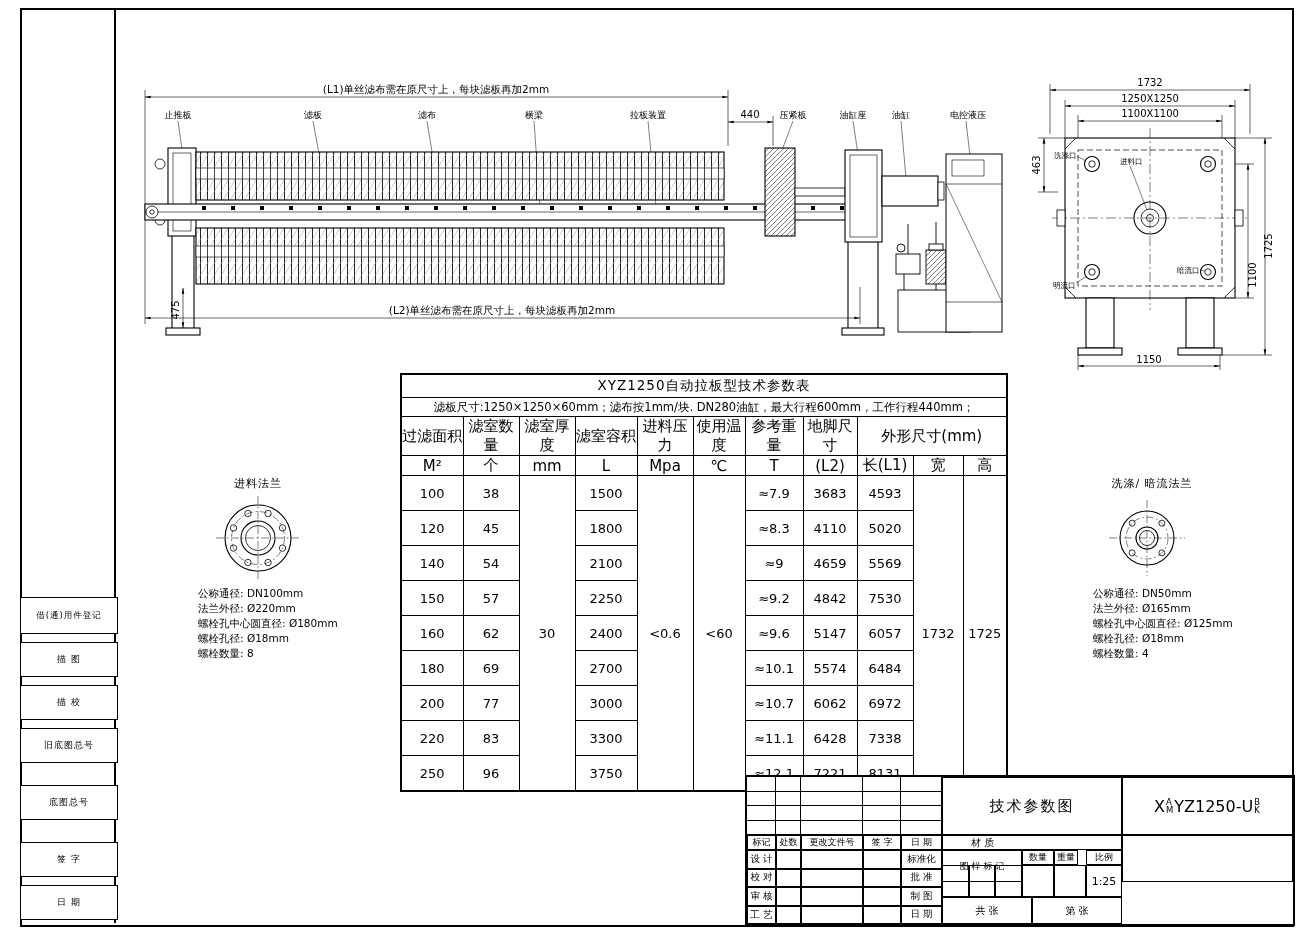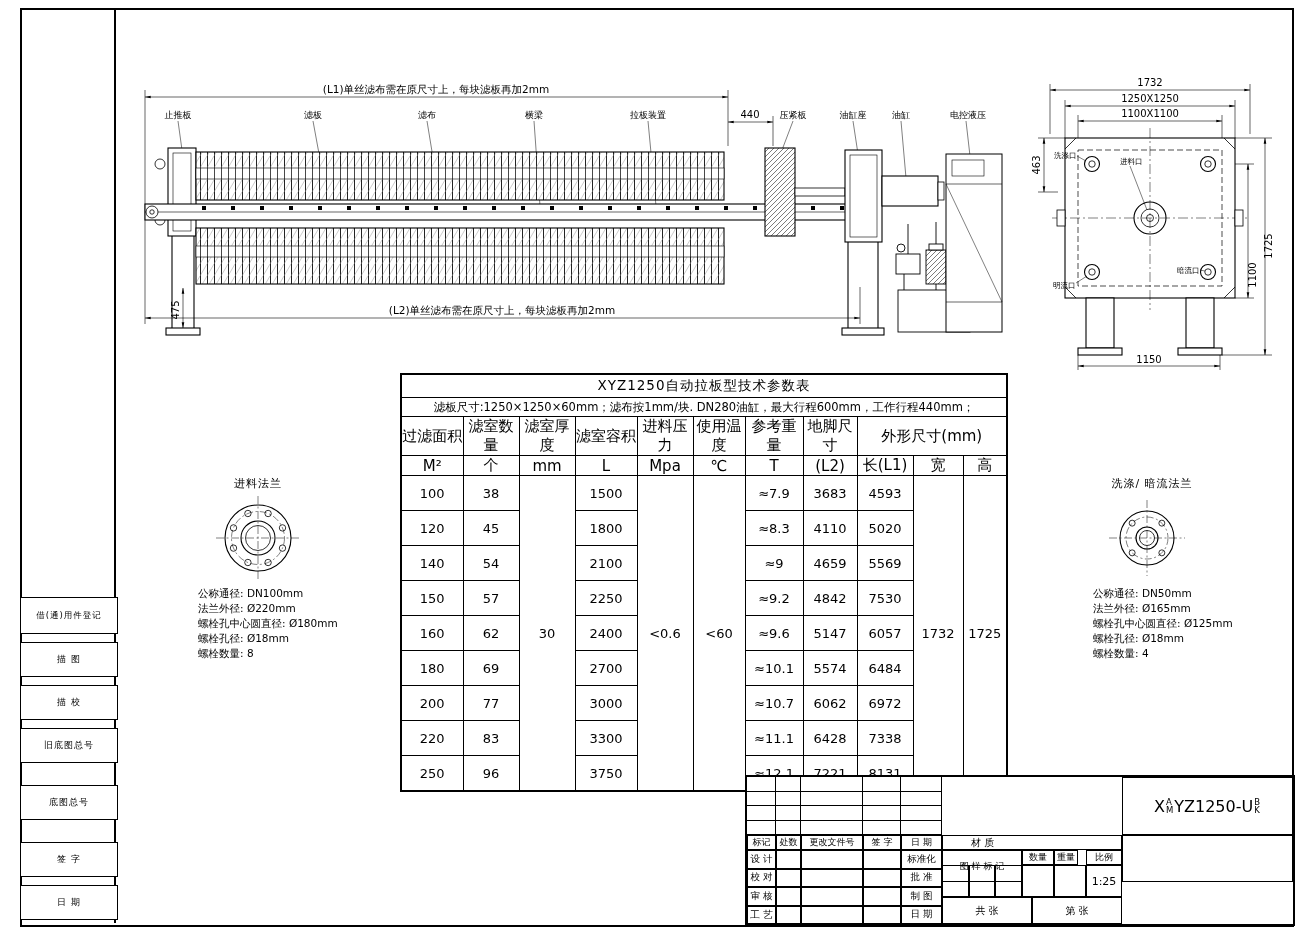--- a/index.html
+++ b/index.html
@@ -482,20 +482,21 @@
   <div class="tbc" style="left:54px;top:110px;width:62px;height:18.5px"></div>
   <div class="tbc" style="left:116px;top:110px;width:38px;height:18.5px"></div>
   <div class="tbc" style="left:154px;top:110px;width:41px;height:18.5px;font-size:9.5px">制 图</div>
 
   <div class="tbc" style="left:0;top:128.5px;width:29px;height:18.5px;font-size:10px">工 艺</div>
   <div class="tbc" style="left:29px;top:128.5px;width:25px;height:18.5px"></div>
   <div class="tbc" style="left:54px;top:128.5px;width:62px;height:18.5px"></div>
   <div class="tbc" style="left:116px;top:128.5px;width:38px;height:18.5px"></div>
   <div class="tbc" style="left:154px;top:128.5px;width:41px;height:18.5px;font-size:9.5px">日 期</div>
 
+  <div class="tbc" style="left:195px;top:0;width:180px;height:58px;font-size:15px;letter-spacing:2px">技术参数图</div>
   <div class="tbc" style="left:195px;top:58px;width:180px;height:15px;justify-content:flex-start;padding-left:28px;font-size:10px">材    质</div>
   <div class="tbc" style="left:195px;top:73px;width:80px;height:32px;font-size:9px">图 样 标 记</div>
   <div class="tbc" style="left:275px;top:73px;width:32px;height:15px;font-size:9px">数量</div>
   <div class="tbc" style="left:307px;top:73px;width:24px;height:15px;font-size:9px">重量</div>
   <div class="tbc" style="left:339px;top:73px;width:36px;height:15px;font-size:9px">比例</div>
   <div class="tbc" style="left:195px;top:88px;width:27px;height:32px"></div>
   <div class="tbc" style="left:222px;top:88px;width:26px;height:32px"></div>
   <div class="tbc" style="left:248px;top:88px;width:27px;height:32px"></div>
   <div class="tbc" style="left:275px;top:88px;width:32px;height:32px"></div>
   <div class="tbc" style="left:307px;top:88px;width:32px;height:32px"></div>

